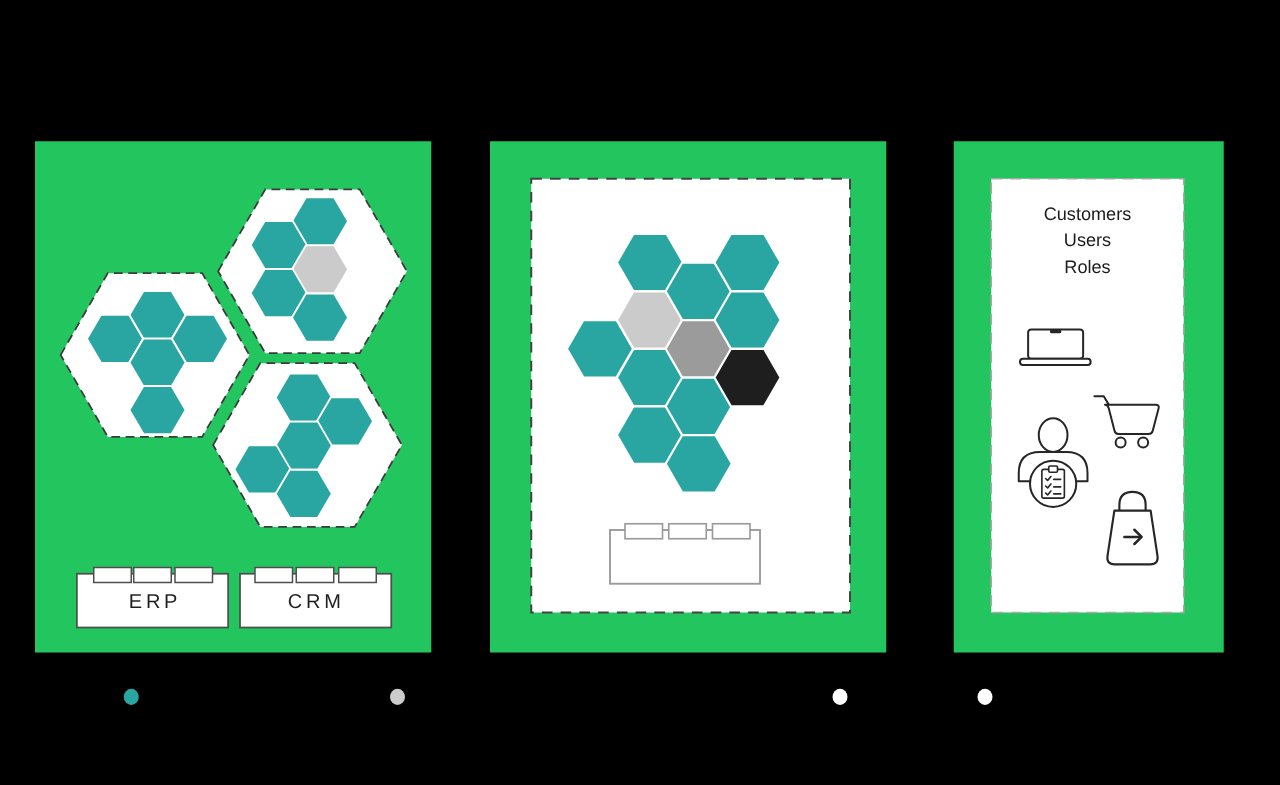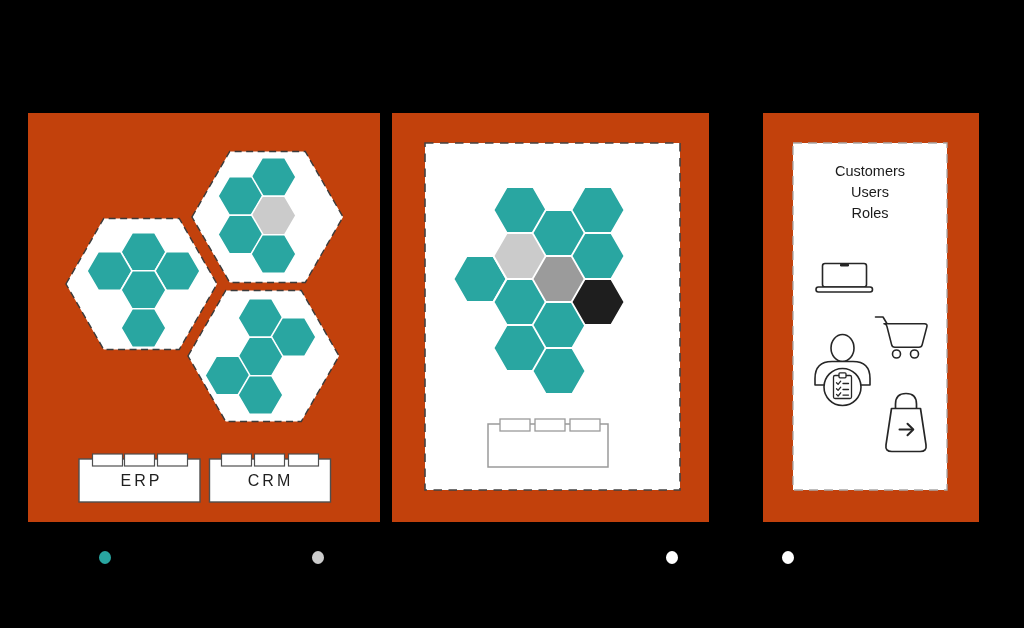--- a/index.html
+++ b/index.html
@@ -1,22 +1,22 @@
 <!DOCTYPE html>
 <html><head>
 <meta charset="utf-8">
 <style>
   html,body{margin:0;padding:0;}
   body{
     width:1024px;height:628px;position:relative;overflow:hidden;
     background:#000;font-family:"Liberation Sans",sans-serif;
   }
-  .panel{position:absolute;top:113px;height:409px;background:#c2410c;}
+  .panel{position:absolute;top:113px;height:409px;background:#22c55e;}
   .panel svg{display:block;width:100%;height:100%;}
-  #panel-left{left:28px;width:352px;}
+  #panel-left{left:28px;width:317px;}
   #panel-middle{left:392px;width:317px;}
   #panel-right{left:763px;width:216px;}
   .dot{position:absolute;width:12px;height:13px;border-radius:50%;}
   text{font-family:"Liberation Sans",sans-serif;}
   .sys-label{font-size:16px;font-weight:500;letter-spacing:3px;fill:#1f1f1f;}
   .entity-label{font-size:14.5px;font-weight:500;fill:#1b1b1b;}
 </style>
 </head>
 <body>
 

